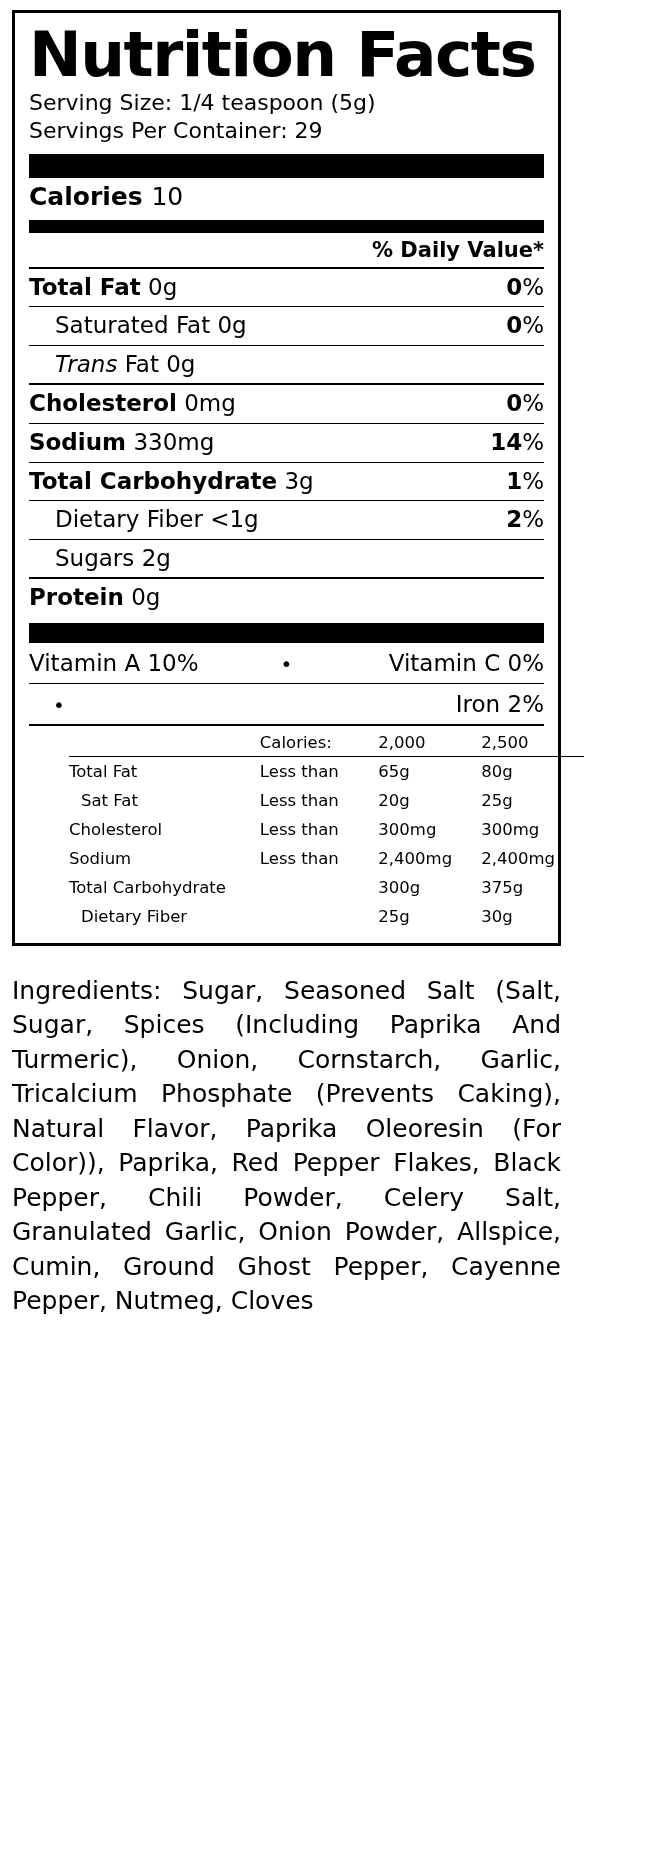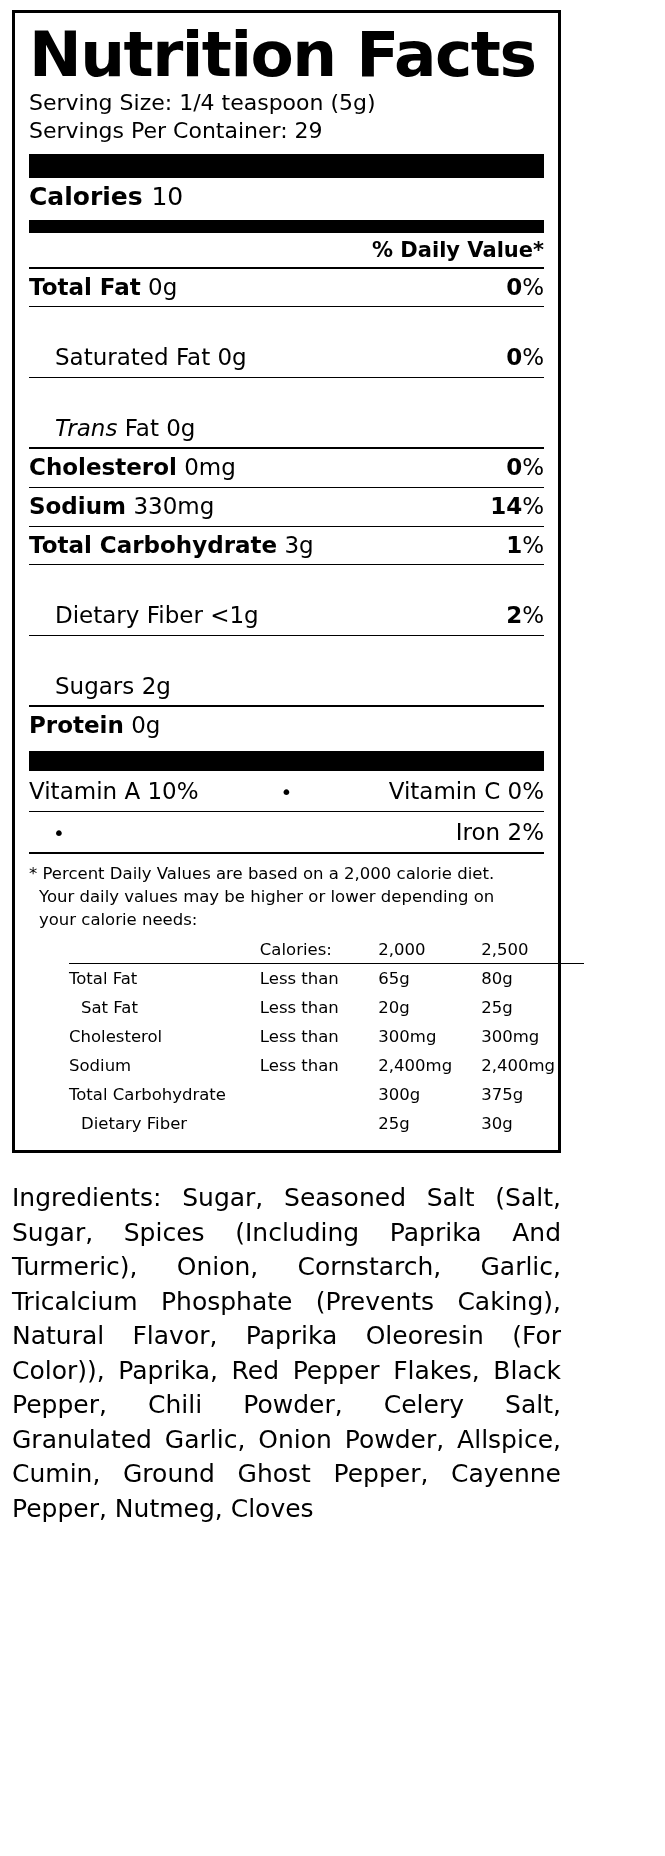--- a/index.html
+++ b/index.html
@@ -67,21 +67,21 @@
   }
 
   .row {
     display: flex;
     justify-content: space-between;
     align-items: baseline;
     padding: 5px 0 5px 0;
     font-size: 23px;
     line-height: 1.2;
   }
-  .row.indent { padding-left: 26px; margin-top: 32px; }
+  .row.indent { padding-left: 26px; }
 
   .amount-per {
     font-weight: bold;
     font-size: 21px;
     padding: 5px 0 4px 0;
   }
 
   .calorie-row {
     display: flex;
     justify-content: space-between;
@@ -271,25 +271,20 @@
       <span class="right">Vitamin C 0%</span>
     </div>
     <div class="rule-thin"></div>
 
     <div class="vit-row">
       <span class="mid">•</span>
       <span class="right">Iron 2%</span>
     </div>
     <div class="rule"></div>
 
-    <div class="footnote">
-      <span>* Percent Daily Values are based on a 2,000 calorie diet.</span>
-      <span class="ind">Your daily values may be higher or lower depending on</span>
-      <span class="ind">your calorie needs:</span>
-    </div>
 
     <table class="dv-table">
       <tbody>
         <tr class="head">
           <td class="c1"></td>
           <td class="c2">Calories:</td>
           <td class="c3">2,000</td>
           <td class="c4">2,500</td>
         </tr>
         <tr>

